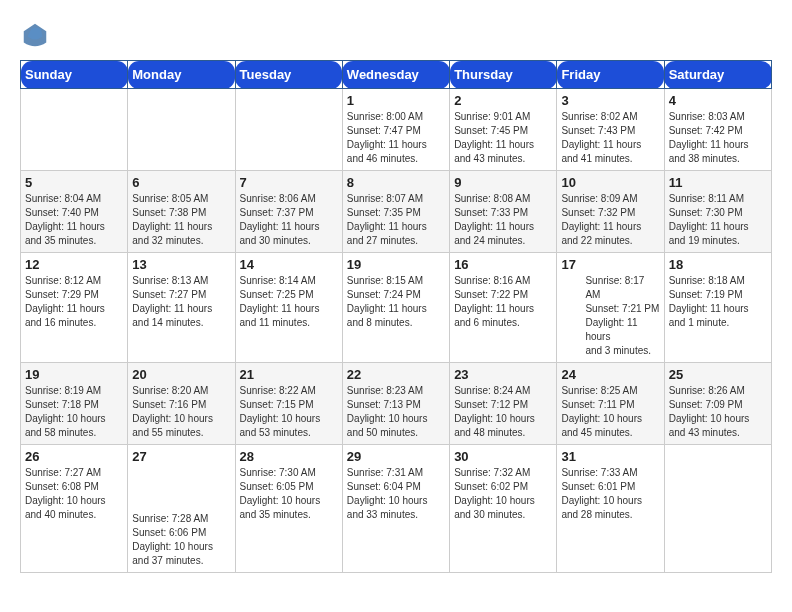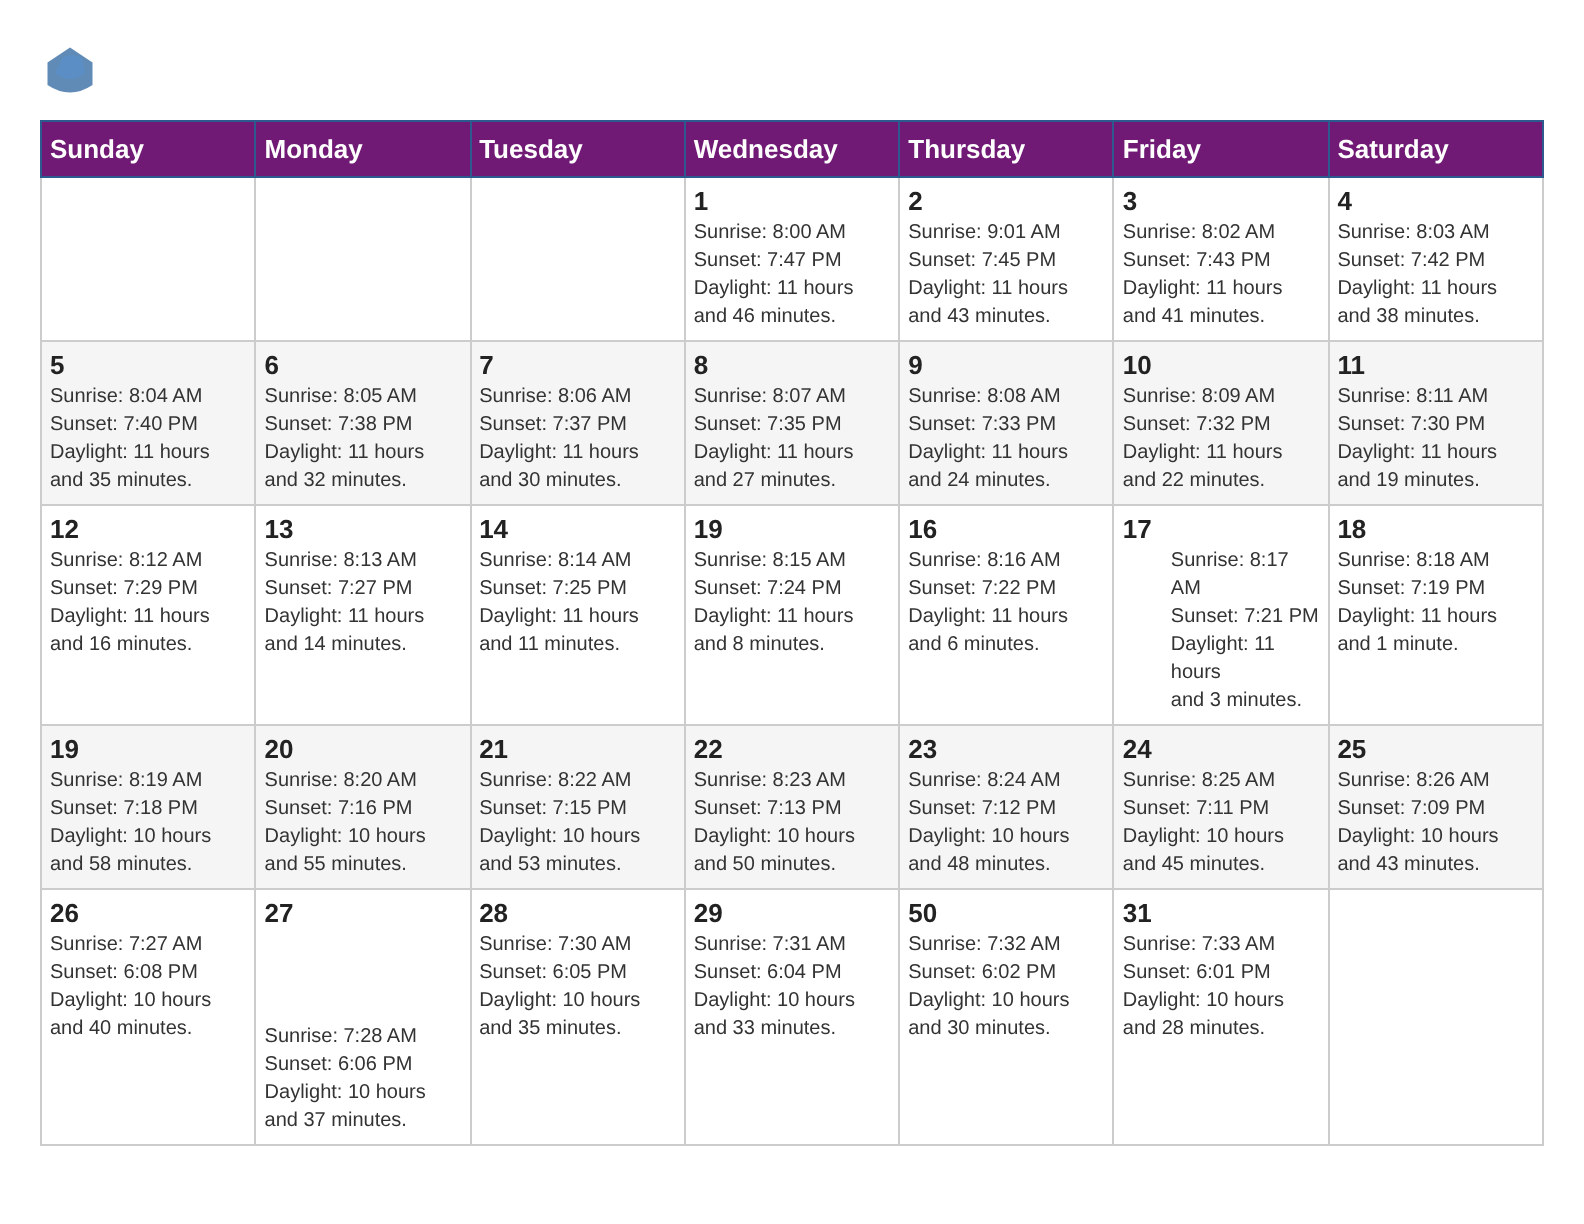--- a/index.html
+++ b/index.html
@@ -82,21 +82,22 @@
     .empty-cell {
       background: #f9f9f9;
     }
     tr:nth-child(even) td {
       background-color: #f5f5f5;
     }
     tr:nth-child(odd) td {
       background-color: #ffffff;
     }
     .calendar thead tr th {
-      background-color: #701a75;
+      background-color: #1d4ed8;
+      border-radius: 11px;
     }
   </style>
 </head>
 <body>
 
 <div class="header">
   <div class="logo">
     <svg class="logo-icon" viewBox="0 0 40 40" xmlns="http://www.w3.org/2000/svg">
       <path d="M20 5 L35 15 L35 30 Q20 40 5 30 L5 15 Z" fill="#3a6ea5" opacity="0.8"></path>
       <path d="M15 12 Q20 8 28 12 L30 22 Q20 30 10 22 Z" fill="#5a8ec5" opacity="0.9"></path>
@@ -334,21 +335,21 @@
 and 35 minutes.</div>
         </td>
         <td>
           <div class="day-number">29</div>
           <div class="day-info" style="white-space: pre-line;">Sunrise: 7:31 AM
 Sunset: 6:04 PM
 Daylight: 10 hours
 and 33 minutes.</div>
         </td>
         <td>
-          <div class="day-number">50</div>
+          <div class="day-number">30</div>
           <div class="day-info" style="white-space: pre-line;">Sunrise: 7:32 AM
 Sunset: 6:02 PM
 Daylight: 10 hours
 and 30 minutes.</div>
         </td>
         <td>
           <div class="day-number">31</div>
           <div class="day-info" style="white-space: pre-line;">Sunrise: 7:33 AM
 Sunset: 6:01 PM
 Daylight: 10 hours

